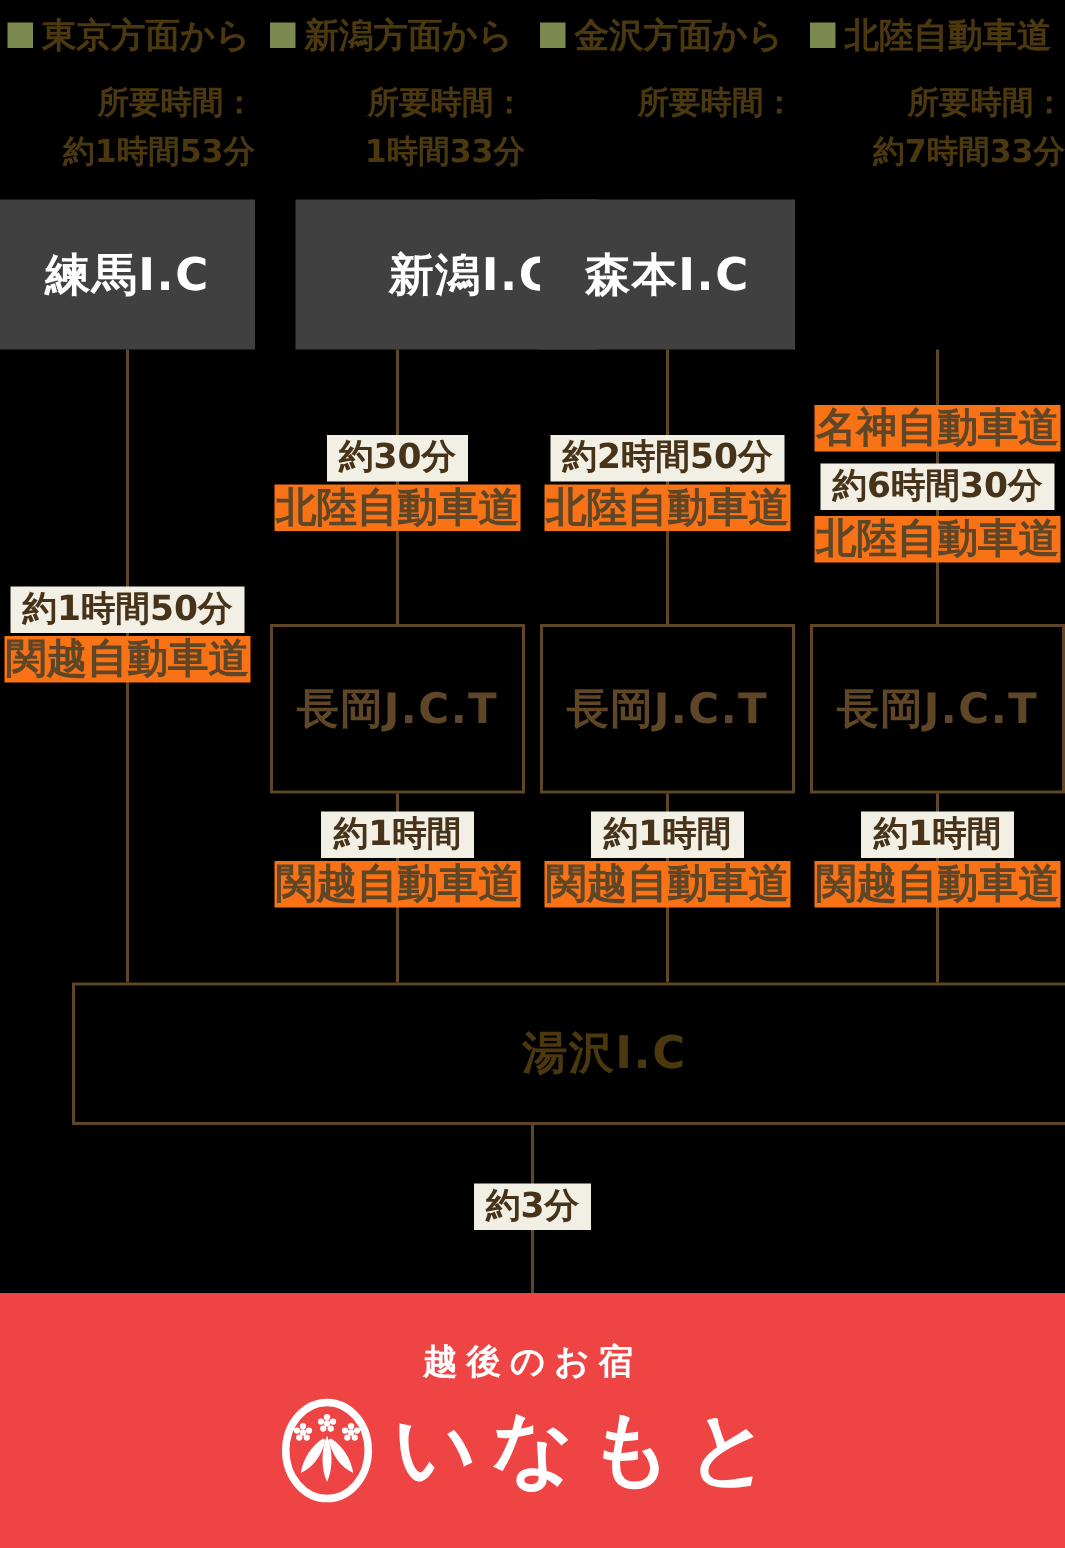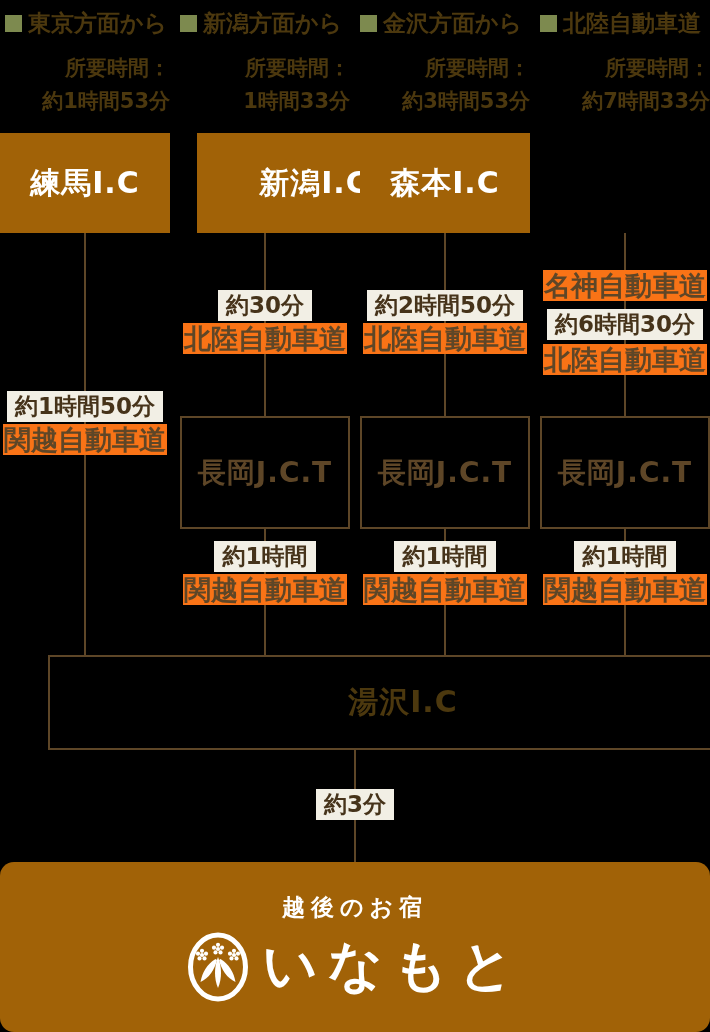--- a/index.html
+++ b/index.html
@@ -8,41 +8,41 @@
     font-family:"DejaVu Sans",sans-serif;
   }
   
   .col-header{position:absolute;top:8px;width:170px;}
   .origin-row{display:flex;align-items:center;gap:6px;}
   .sq{width:17px;height:17px;background:#7d8a4f;flex:0 0 auto;}
   .origin-text{font-size:23px;font-weight:bold;color:#4c380e;white-space:nowrap;}
   .dur-block{margin-top:13px;text-align:right;font-size:21px;font-weight:bold;
     color:#4c380e;line-height:33px;white-space:nowrap;}
   
-  .ic-box{position:absolute;top:133px;width:170px;height:100px;background:#a16207;
+  .ic-box{position:absolute;top:133px;width:170px;height:100px;background:#404040;
     color:#ffffff;font-size:30px;font-weight:bold;display:flex;align-items:center;
     justify-content:center;letter-spacing:1px;}
   
   .vline{position:absolute;width:2px;background:#5e4627;}
   
   .label-row{position:absolute;width:170px;text-align:center;line-height:29px;}
   .badge{display:inline-block;background:#f2efe5;color:#46331a;font-size:23px;
     font-weight:bold;padding:2px 8px;line-height:27px;white-space:nowrap;}
   .road{font-size:27px;font-weight:bold;color:#5e4627;white-space:nowrap;}
   .road span{background:#f97316;padding:0 1px;}
   
   .jct-box{position:absolute;top:416px;width:170px;height:113px;background:#000;
     border:2px solid #5e4627;box-sizing:border-box;display:flex;align-items:center;
     justify-content:center;color:#5e4627;font-size:28px;font-weight:bold;letter-spacing:1px;}
   .yuzawa-box{position:absolute;left:0;top:655px;width:710px;height:95px;background:#000;
     border:2px solid #5e4627;box-sizing:border-box;display:flex;align-items:center;
     justify-content:center;color:#4c380e;font-size:30px;font-weight:bold;letter-spacing:1px;margin-left:48px;}
   
-  .footer{position:absolute;left:0;top:862px;width:710px;height:170px;background:#a16207;
-    display:flex;flex-direction:column;align-items:center;justify-content:center;border-radius:14px;}
+  .footer{position:absolute;left:0;top:862px;width:710px;height:170px;background:#ef4444;
+    display:flex;flex-direction:column;align-items:center;justify-content:center;}
   .tagline{color:#ffffff;font-size:23px;letter-spacing:6px;font-weight:bold;margin-bottom:6px;}
   .brand-row{display:flex;align-items:center;gap:12px;}
   .crest{width:64px;height:74px;}
   .brand{color:#ffffff;font-size:54px;font-weight:bold;letter-spacing:10px;line-height:1;}
 </style>
 </head>
 <body>
 
 <div class="stage">
 
@@ -68,21 +68,20 @@
     </div>
   </div>
 
   <div class="col-header" style="left:360px;">
     <div class="origin-row">
       <span class="sq"></span>
       <span class="origin-text">金沢方面から</span>
     </div>
     <div class="dur-block">
       <div>所要時間：</div>
-      <div>約3時間53分</div>
     </div>
   </div>
 
   <div class="col-header" style="left:540px;">
     <div class="origin-row">
       <span class="sq"></span>
       <span class="origin-text">北陸自動車道</span>
     </div>
     <div class="dur-block">
       <div>所要時間：</div>

